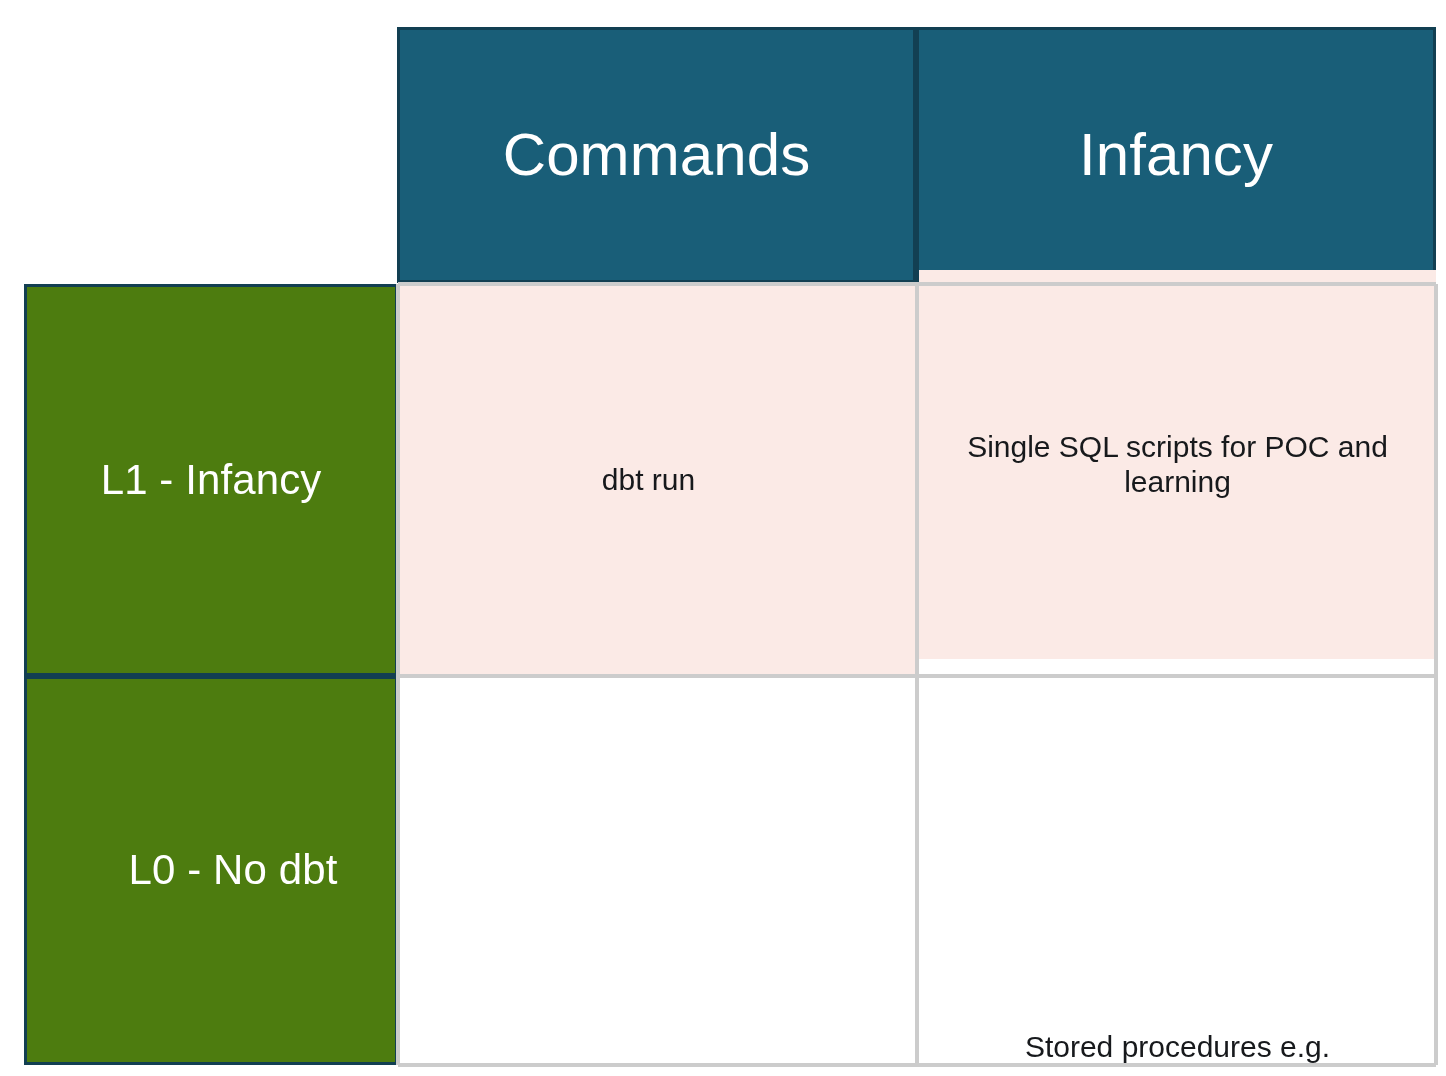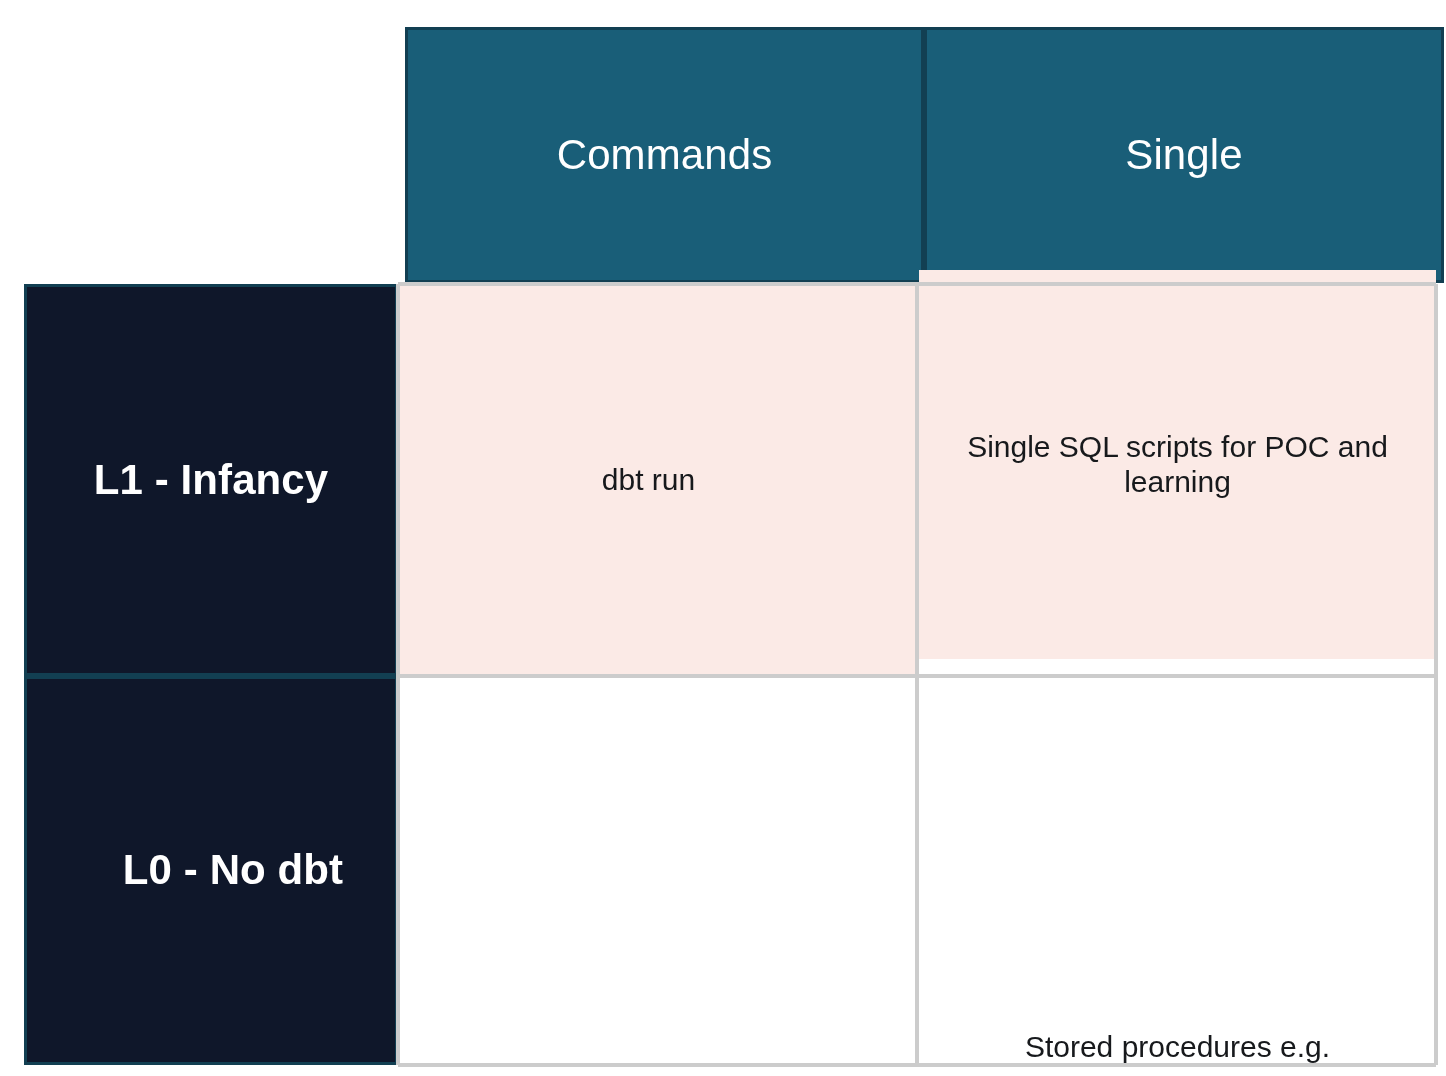--- a/index.html
+++ b/index.html
@@ -31,33 +31,32 @@
     justify-content: center;
     text-align: center;
     line-height: 1.16;
   }
 
   
   .col-head {
     background: #195E78;
     border: 3px solid #123f52;
     color: #ffffff;
-    font-size: 42px;
+    font-size: 60px;
     font-weight: 400;
     letter-spacing: 0.1px;
-    margin-left: 8px;
   }
 
   
   .row-head {
-    background: #0f172a;
+    background: #4d7c0f;
     border: 3px solid #123f52;
     color: #ffffff;
     font-size: 42px;
-    font-weight: 700;
+    font-weight: 400;
     letter-spacing: 0.1px;
   }
 
   
   .body-cell {
     font-size: 30px;
     font-weight: 400;
     color: #17191c;
     padding: 0 26px;
   }
@@ -82,21 +81,21 @@
 
 <div id="canvas">
 
   <div class="cell corner" style="left:24px; top:27px; width:374px; height:256px; background:#ffffff;"></div>
 
   <div class="cell col-head" style="left:397px; top:27px; width:519px; height:256px;">
     <span class="cell-text">Commands</span>
   </div>
 
   <div class="cell col-head" style="left:916px; top:27px; width:520px; height:256px;">
-    <span class="cell-text">Single</span>
+    <span class="cell-text">Infancy</span>
   </div>
 
   <div class="cell row-head" style="left:24px; top:284px; width:374px; height:392px;">
     <span class="cell-text">L1 - Infancy</span>
   </div>
 
   <div class="cell body-cell pink" style="left:400px; top:286px; width:515px; height:389px;padding-left:8px;">
     <span class="cell-text">dbt run</span>
   </div>
 

